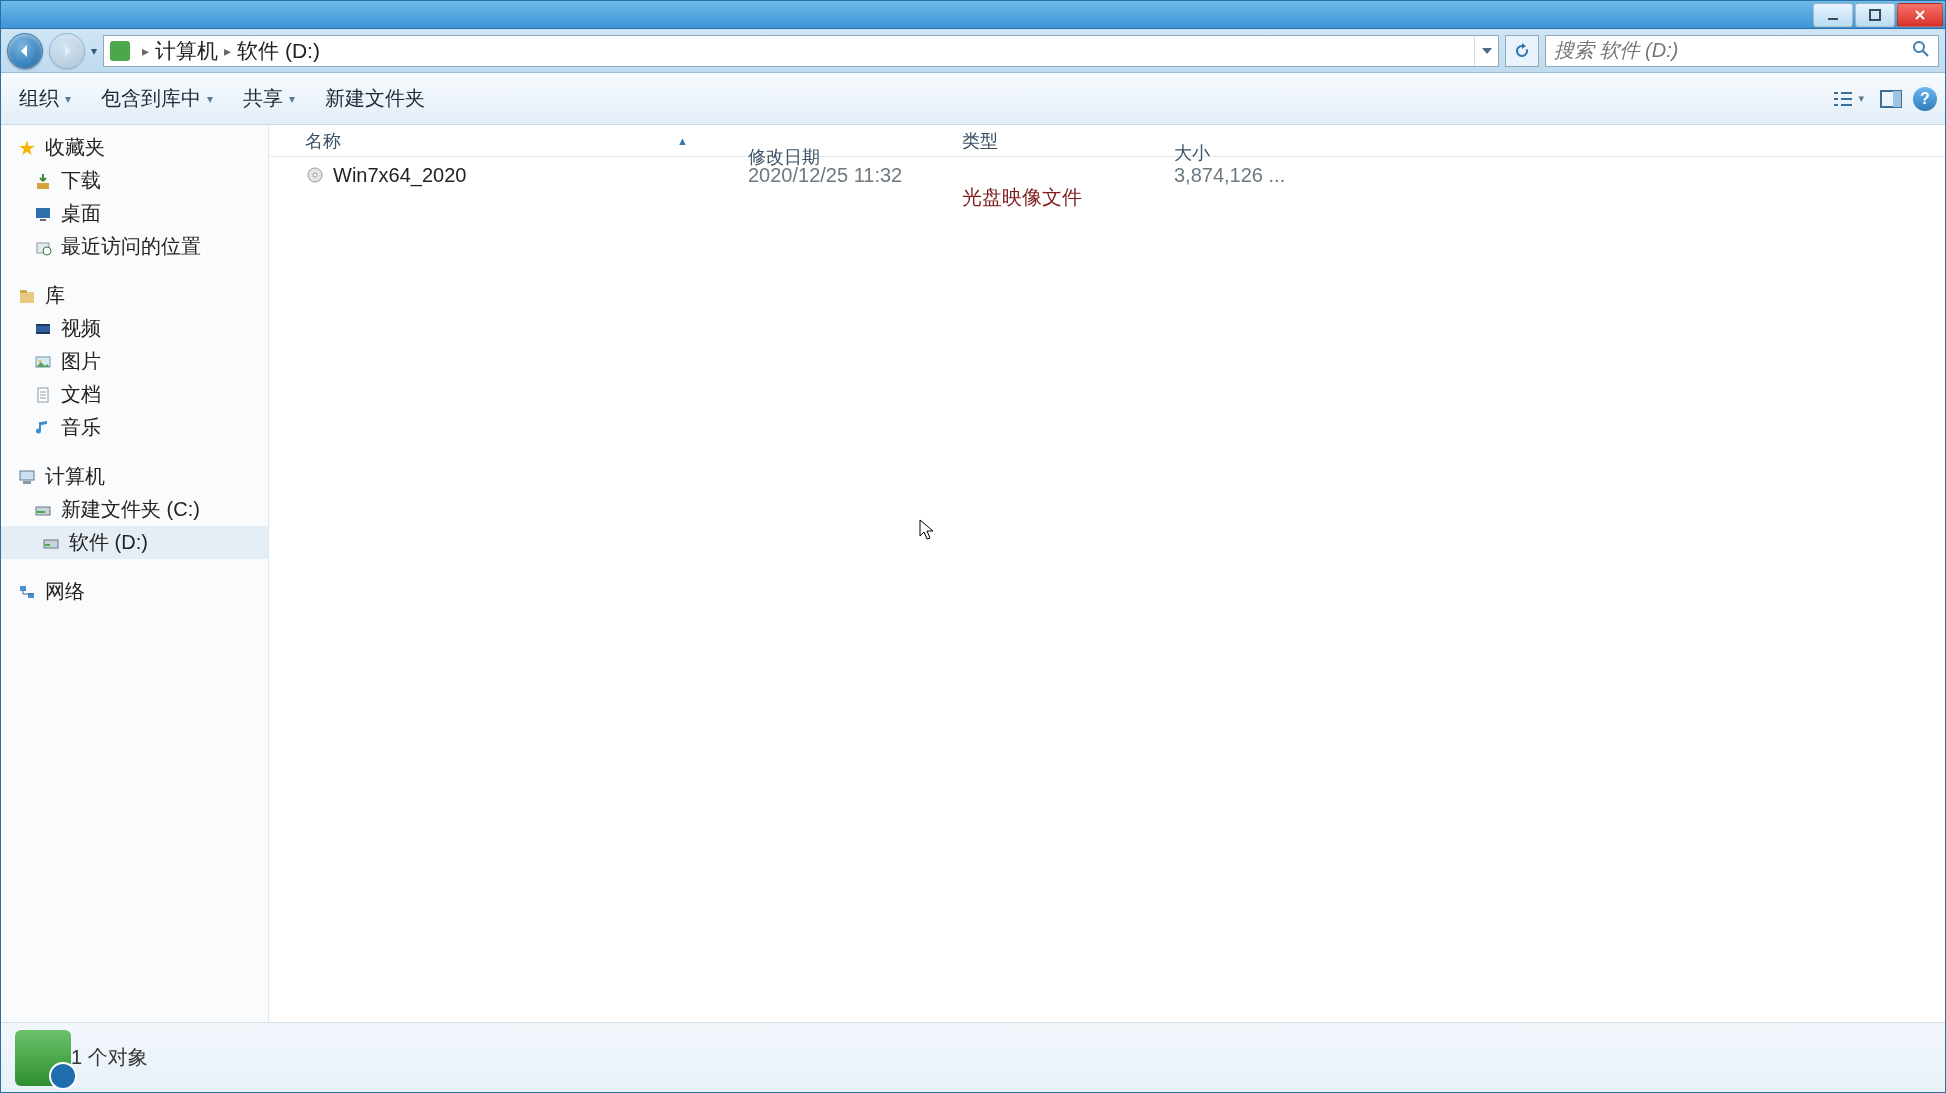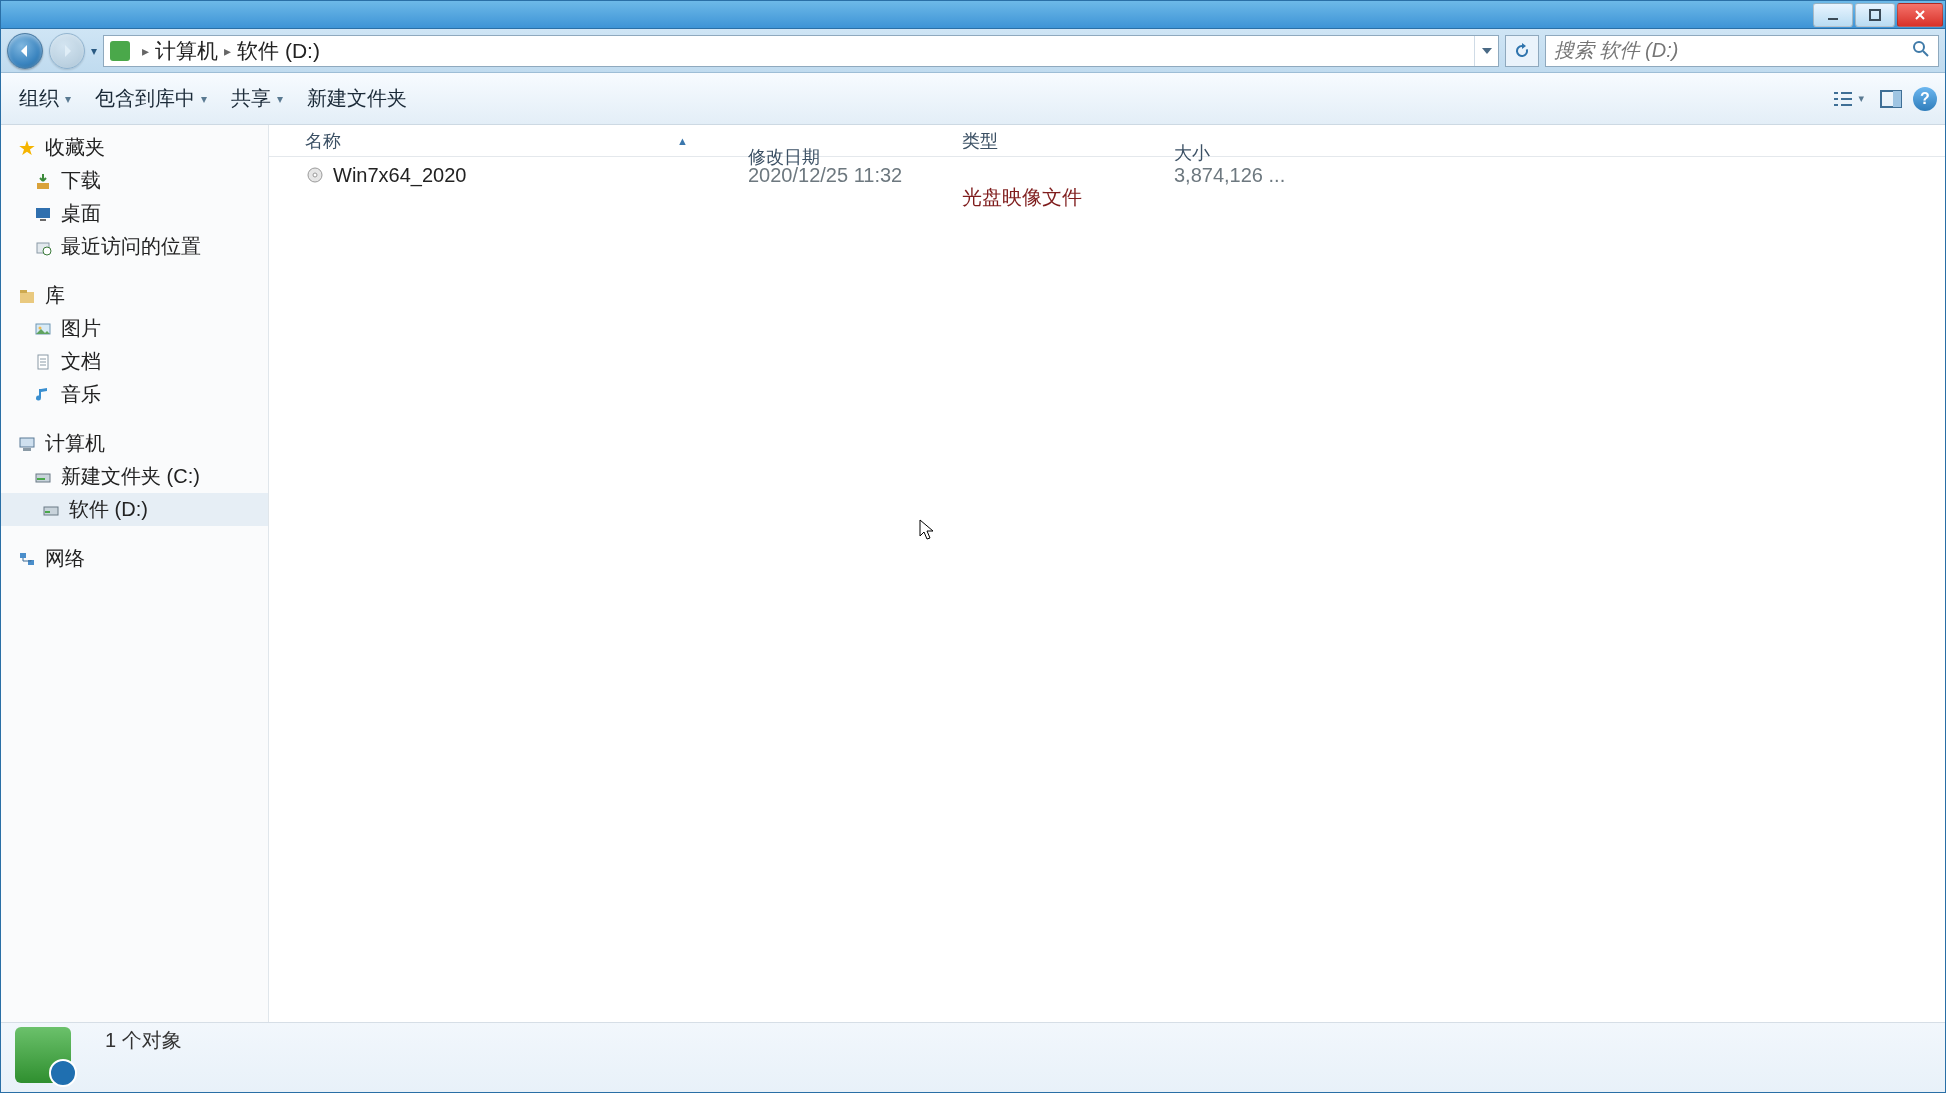--- a/index.html
+++ b/index.html
@@ -21,21 +21,21 @@
 .addrbar { flex:1; height:32px; background:#fff; border:1px solid #8fa9be; display:flex; align-items:center; overflow:hidden; }
 .addrbar .locicon { width:20px; height:20px; margin: 0 6px; background: #4aa84a; border-radius: 3px; }
 .crumbsep { color:#666; margin:0 6px; font-size:14px; }
 .crumbtext { font-size: 21px; color: #222; }
 .addrdrop { width:24px; height:30px; border-left:1px solid #cfdbe6; display:flex; align-items:center; justify-content:center; margin-left:auto; }
 .refreshbtn { width:34px; height:32px; border:1px solid #8fa9be; background:#eaf3fb; display:flex; align-items:center; justify-content:center; }
 .searchbox { width:394px; height:32px; border:1px solid #8fa9be; background:#fff; display:flex; align-items:center; padding:0 8px; }
 .searchbox input { flex:1; border:none; outline:none; font-style: italic; color:#0f766e; font-size:20px; background:transparent; }
 
 
-.toolbar { height:52px; background: linear-gradient(#f7fbff, #e3eef7); border-bottom:1px solid #cdd9e3; display:flex; align-items:center; padding:16px 8px; gap:4px; }
+.toolbar { height:52px; background: linear-gradient(#f7fbff, #e3eef7); border-bottom:1px solid #cdd9e3; display:flex; align-items:center; padding:16px 8px; gap:10px; }
 .tbtn { padding: 4px 10px; font-size:20px; color:#1b2a38; display:flex; align-items:center; gap:6px; border-radius:3px; }
 .tright { margin-left:auto; display:flex; align-items:center; gap:8px; }
 .iconbtn { width:28px; height:28px; display:flex; align-items:center; justify-content:center; }
 .viewbtn { display:flex; align-items:center; gap:4px; border:1px solid transparent; padding:2px 4px; }
 .help { width:24px; height:24px; border-radius:50%; background:linear-gradient(#6cb7f0,#2f7dbb); color:#fff; font-weight:bold; display:flex; align-items:center; justify-content:center; font-size:16px; }
 
 
 .body { flex:1; display:flex; overflow:hidden; }
 
 
@@ -60,21 +60,21 @@
 
 .filerow { height:36px; display:flex; align-items:center; padding-left:26px; font-size:20px; }
 .filerow .c { padding:0 10px; display:flex; align-items:center; gap:8px; }
 .filerow .c.name { width:443px; color:#222; }
 .filerow .c.date { width:214px; color:#6d787f; }
 .filerow .c.type { width:212px; color:#7f1d1d;margin-top:44px; }
 .filerow .c.size { width:140px; color:#6d787f; text-align:right; justify-content:flex-start; }
 .cursor { position:absolute; left:650px; top:326px; width:18px; height:22px; }
 
 
-.statusbar { height:70px; border-top:1px solid #d6dee6; background:linear-gradient(#f2f7fc,#e8f1f9); display:flex; padding:4px 14px; gap:34px; }
+.statusbar { height:70px; border-top:1px solid #d6dee6; background:linear-gradient(#f2f7fc,#e8f1f9); display:flex; align-items:center; padding:4px 14px; gap:0; }
 .bigicon { width:56px; height:56px; background:linear-gradient(#6bc16b,#2f8f2f); border-radius:6px; position:relative; }
 .bigicon::after { content:''; position:absolute; right:-6px; bottom:-4px; width:24px; height:24px; background:#1f6fb0; border-radius:50%; border:2px solid #fff; }
 .statustext { font-size:20px; color:#333; }
 
 .filler { flex:1; position:relative; }
 </style>
 </head>
 <body>
 
 <div class="window">
@@ -221,20 +221,30 @@
               <svg width="18" height="18">
                 <rect x="2" y="5" width="14" height="11" fill="#e9c97f"></rect>
                 <rect x="2" y="3" width="7" height="3" fill="#cda94f"></rect>
               </svg>
             </span>
           <span>库</span>
         </div>
         <div class="treeitem">
           <span class="icon16">
               <svg width="18" height="18">
+                <rect x="2" y="4" width="14" height="10" fill="#2f5f9e"></rect>
+                <rect x="2" y="4" width="14" height="2" fill="#1c3a60"></rect>
+                <rect x="2" y="12" width="14" height="2" fill="#1c3a60"></rect>
+              </svg>
+            </span>
+          <span>视频</span>
+        </div>
+        <div class="treeitem">
+          <span class="icon16">
+              <svg width="18" height="18">
                 <rect x="2" y="4" width="14" height="10" fill="#d7eaf6" stroke="#6f97b4"></rect>
                 <circle cx="6" cy="8" r="1.5" fill="#f2b84b"></circle>
                 <path d="M2 14l5-5 4 4 2-2 3 3H2z" fill="#5fa35f"></path>
               </svg>
             </span>
           <span>图片</span>
         </div>
         <div class="treeitem">
           <span class="icon16">
               <svg width="18" height="18">

